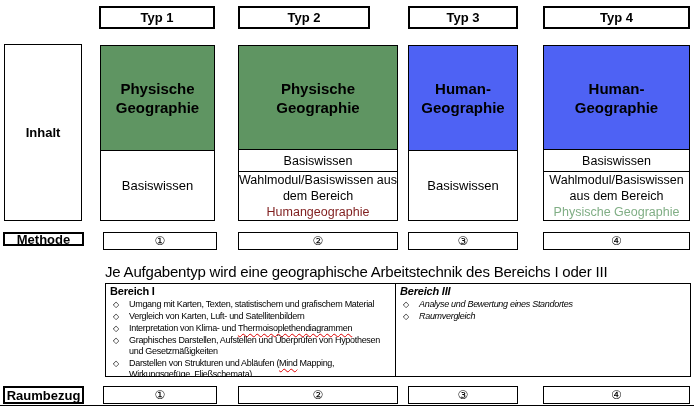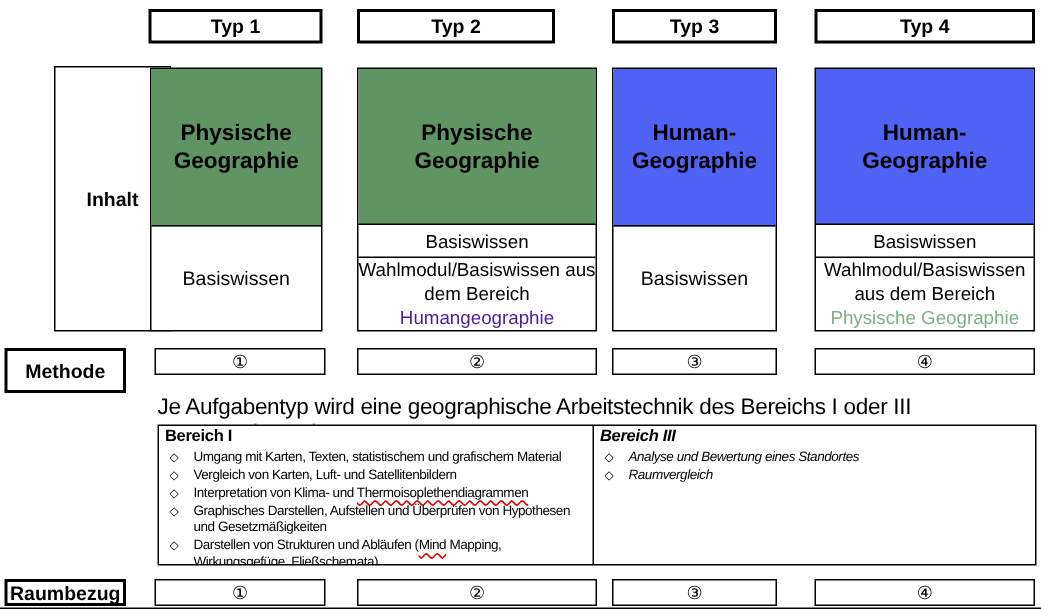--- a/index.html
+++ b/index.html
@@ -2,32 +2,32 @@
 <html><head>
 <meta charset="utf-8">
 <style>
   html,body{margin:0;padding:0;background:#fff;}
   .canvas{position:relative;width:694px;height:409px;background:#ffffff;
           font-family:"Liberation Sans",sans-serif;color:#000;overflow:hidden;}
   .abs{position:absolute;box-sizing:border-box;}
   .cc{display:flex;align-items:center;justify-content:center;text-align:center;}
 
   .typ-box{top:6px;height:23px;border:2px solid #000;font-weight:bold;font-size:13px;background:#fff;}
-  .inhalt-box{left:4px;top:44px;width:78px;height:177px;border:1px solid #000;font-weight:bold;font-size:13px;margin-left:32px;}
+  .inhalt-box{left:4px;top:44px;width:78px;height:177px;border:1px solid #000;font-weight:bold;font-size:13px;}
 
   .col{top:45px;height:176px;border:1px solid #000;display:flex;flex-direction:column;background:#fff;}
   .col-head{border-bottom:1px solid #000;display:flex;align-items:center;justify-content:center;
             text-align:center;font-weight:bold;font-size:15px;line-height:19px;white-space:pre-line;}
   .fill-green{background:#5F9562;}
   .fill-blue{background:#4E62F4;}
   .col-body{flex:1;display:flex;align-items:center;justify-content:center;font-size:13px;}
   .row-basis{height:21px;border-bottom:1px solid #000;display:flex;align-items:center;justify-content:center;font-size:12.5px;}
   .row-wahl{flex:1;display:flex;flex-direction:column;align-items:center;justify-content:center;
             font-size:12.5px;line-height:16px;text-align:center;}
-  .wahl-subject-blue{color:#4c1d95;display:block;text-align:center;}
+  .wahl-subject-blue{color:#7f1d1d;display:block;text-align:center;}
   .wahl-subject-green{color:#80AE85;display:block;}
 
   .rowlabel{border:2px solid #000;font-weight:bold;font-size:13px;background:#fff;}
   .numbox{border:1px solid #000;font-size:12px;background:#fff;
           font-family:"Liberation Sans","DejaVu Sans",sans-serif;}
 
   .note{left:105px;top:263px;font-size:15px;letter-spacing:-0.2px;}
 
   .btable{left:105px;top:283px;width:586px;height:94px;border:1px solid #000;display:flex;background:#fff;}
   .bcell{padding:1px 4px 0 4px;box-sizing:border-box;overflow:hidden;}
@@ -81,21 +81,21 @@
   <div class="abs col" style="left:543px;width:147px;">
     <div class="col-head fill-blue" style="height:103px;">Human-
 Geographie</div>
     <div class="row-basis">Basiswissen</div>
     <div class="row-wahl">
       <span>Wahlmodul/Basiswissen aus dem Bereich</span>
       <span class="wahl-subject-green">Physische Geographie</span>
     </div>
   </div>
 
-  <div class="abs cc rowlabel" style="left:3px;top:232px;width:81px;height:30px;">Methode</div>
+  <div class="abs cc rowlabel" style="left:3px;top:232px;width:81px;height:14px;">Methode</div>
   <div class="abs cc numbox" style="left:103px;top:232px;width:114px;height:18px;">①</div>
   <div class="abs cc numbox" style="left:238px;top:232px;width:160px;height:18px;">②</div>
   <div class="abs cc numbox" style="left:408px;top:232px;width:110px;height:18px;">③</div>
   <div class="abs cc numbox" style="left:543px;top:232px;width:147px;height:18px;">④</div>
 
   <div class="abs note">Je Aufgabentyp wird eine geographische Arbeitstechnik des Bereichs I oder III anzuwenden sein:</div>
 
   <div class="abs btable">
     <div class="bcell bcell-left">
       <div class="b-title">Bereich I</div>

